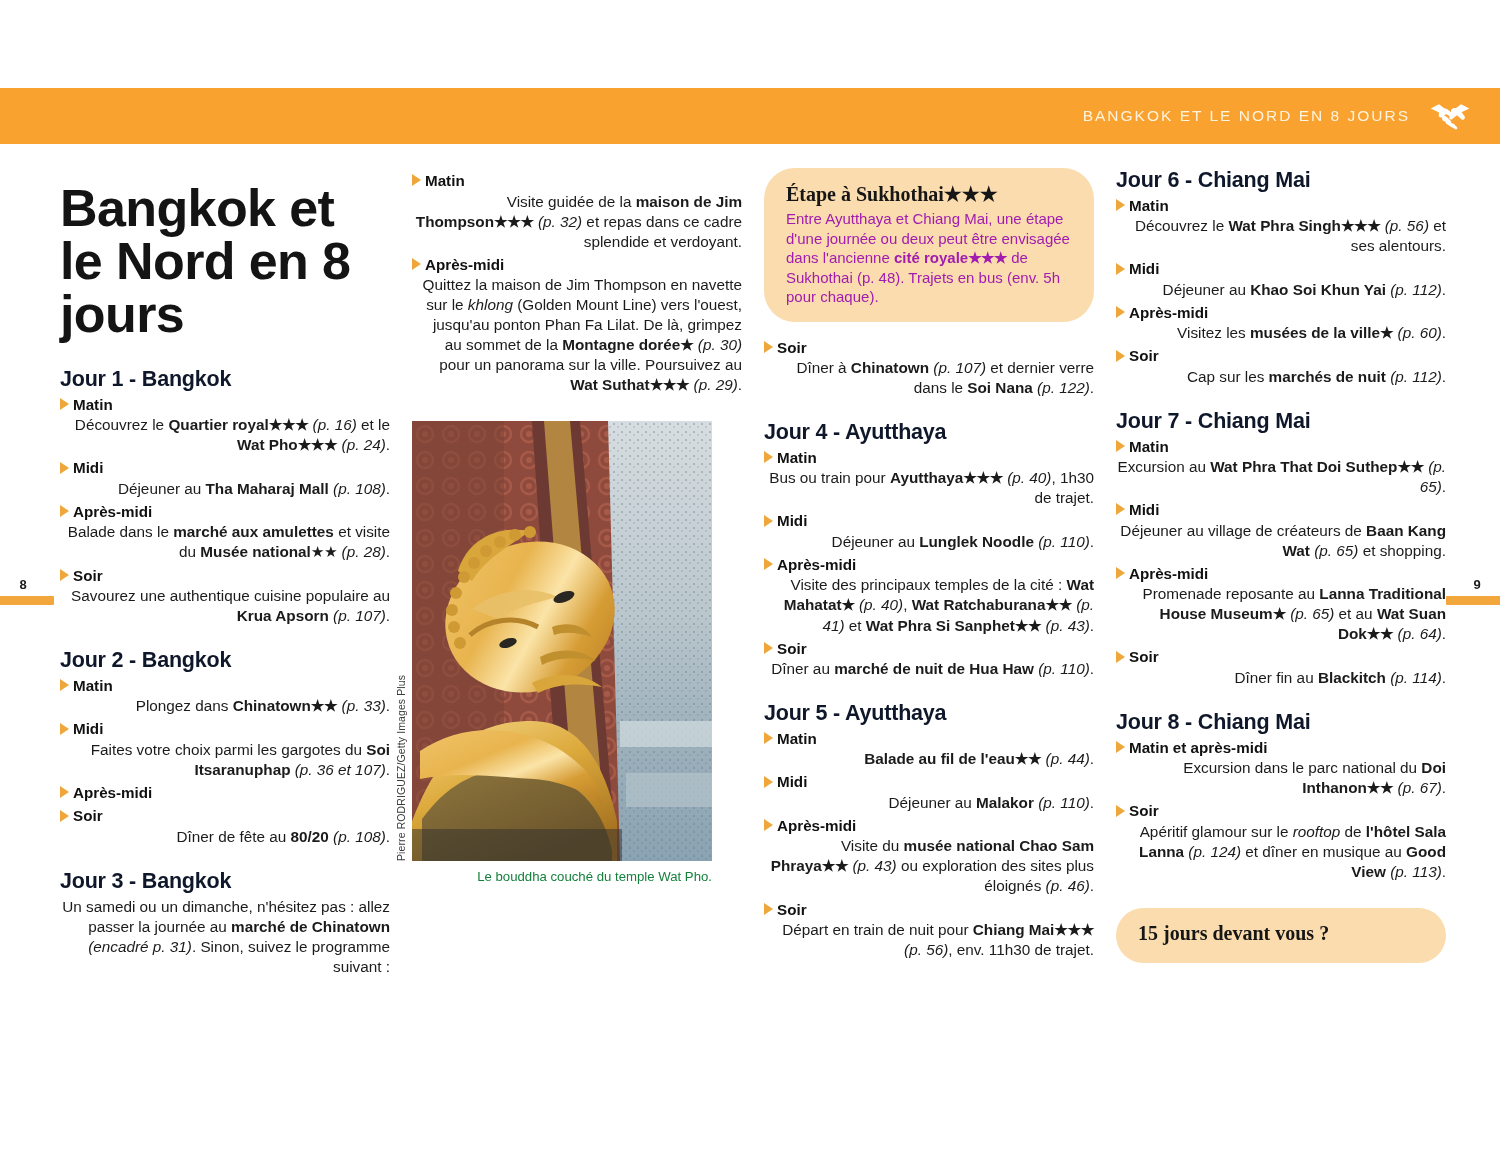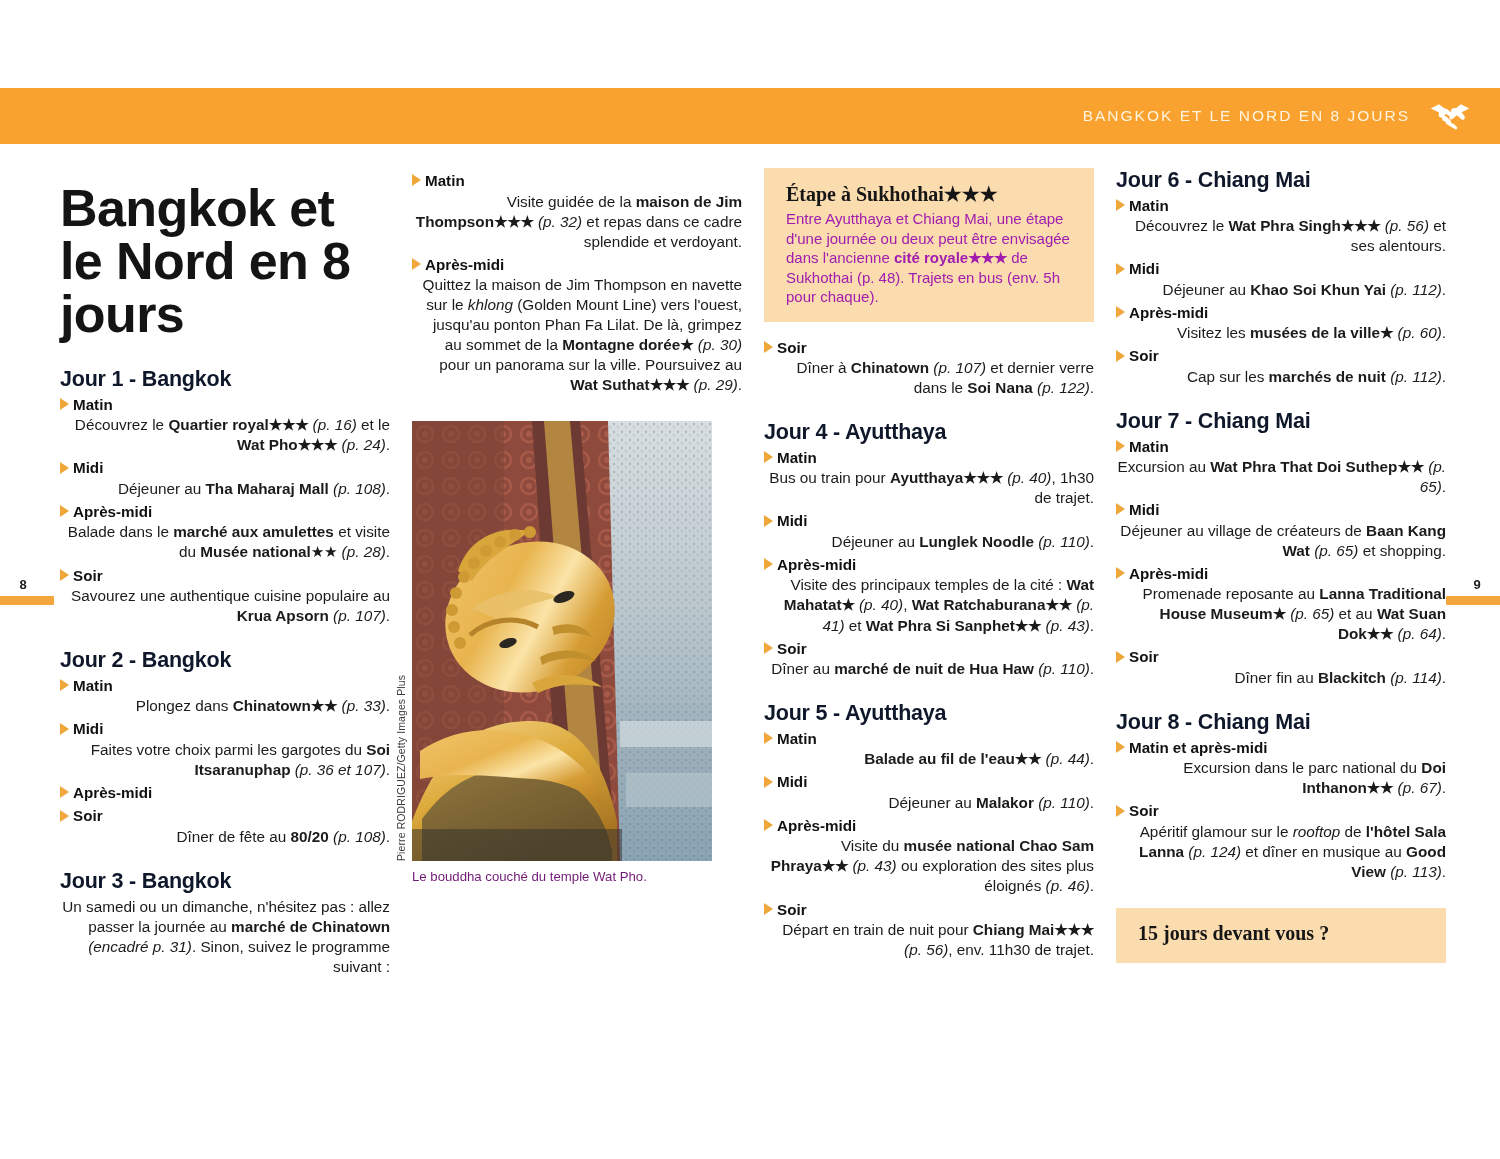--- a/index.html
+++ b/index.html
@@ -109,20 +109,21 @@
     text-align: right;
   }
   p.body b { font-weight: 700; }
   p.body i { font-style: italic; }
 
   
   .callout {
     background: #FBDCAE;
     padding: 14px 18px 15px 22px;
     margin-bottom: 16px;
+    border-radius: 31px;
   }
   .callout-title {
     font-family: "Liberation Serif", serif;
     font-weight: 700;
     font-size: 20px;
     margin: 0 0 3px 0;
     color: #161616;
   }
   .callout p {
     margin: 0;
@@ -152,22 +153,22 @@
     transform-origin: top left;
     margin-top: 440px;
     font-size: 10.5px;
     color: #3a3a3a;
     white-space: nowrap;
     letter-spacing: 0.1px;
   }
   .caption {
     margin-top: 8px;
     font-size: 13.2px;
-    color: #701a75;
-    text-align: left;
+    color: #15803d;
+    text-align: right;
     width: 300px;
   }
   .stars { letter-spacing: -0.5px; }
 </style>
 </head>
 <body>
 
 <div class="banner">
   <span class="banner-title">BANGKOK ET LE NORD EN 8 JOURS</span>
   <svg class="handshake" viewBox="0 0 64 46">

